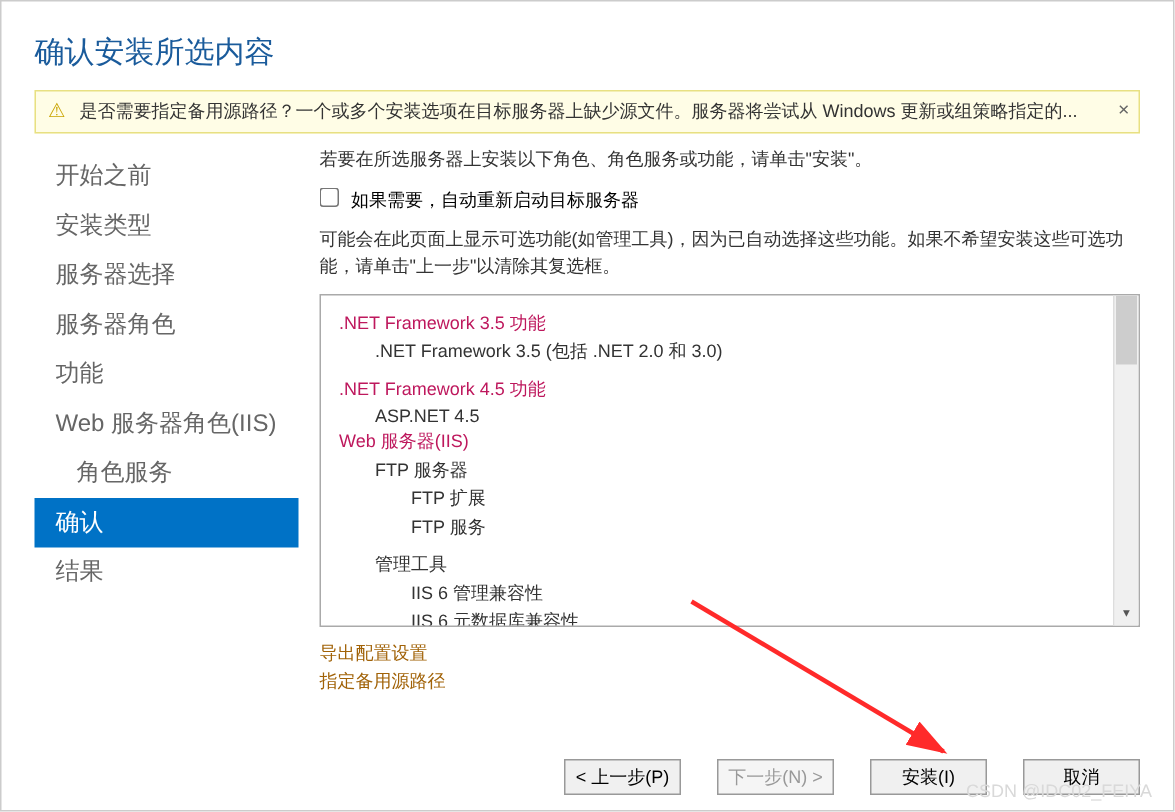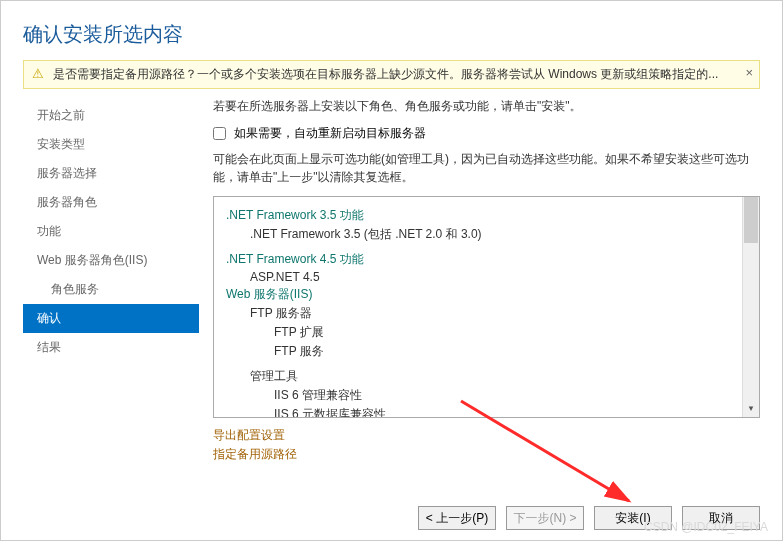--- a/index.html
+++ b/index.html
@@ -11,44 +11,44 @@
 .target .label { display: block; }
 .target .server { display: block; }
 
 .warning-bar { margin: 0 22px 8px 22px; background: #fffde6; border: 1px solid #e8e082; padding: 5px 8px; position: relative; font-size: 12px; color: #333; }
 .warning-bar .warn-icon { color: #c9a400; margin-right: 6px; font-size: 13px; }
 .warning-bar .close { position: absolute; right: 6px; top: 4px; font-size: 13px; color: #666; cursor: pointer; background: none; border: none; }
 
 .body-area { display: flex; padding: 0 22px; height: 400px; }
 
 .sidebar { width: 176px; flex-shrink: 0; padding-top: 4px; }
-.sidebar-item { padding: 6px 14px; font-size: 12px; color: #666; cursor: pointer; }
+.sidebar-item { padding: 6px 14px; font-size: 16px; color: #666; cursor: pointer; }
 .sidebar-item.indent { padding-left: 28px; }
 .sidebar-item.active { background: #0072c6; color: #fff; }
 
 .main { flex: 1; padding-left: 14px; display: flex; flex-direction: column; }
 .instr { font-size: 12px; color: #333; margin-bottom: 10px; line-height: 1.5; }
-.checkbox-row { display: flex; align-items: center; margin-bottom: 8px; font-size: 12px; }
+.checkbox-row { display: flex; margin-bottom: 8px; font-size: 12px; }
 .checkbox-row input { margin-right: 8px; width: 13px; height: 13px; }
 .note { font-size: 12px; color: #333; line-height: 1.5; margin-bottom: 10px; }
 
 .feature-box { border: 1px solid #aaa; height: 222px; overflow: hidden; position: relative; background: #fff; }
 .feature-content { padding: 10px 12px; height: 100%; overflow: hidden; }
-.feature-content .lvl0 { font-size: 12px; color: #0f766e; margin-bottom: 2px; }
+.feature-content .lvl0 { font-size: 12px; color: #be185d; margin-bottom: 2px; }
 .feature-content .lvl1 { font-size: 12px; color: #333; padding-left: 24px; margin-bottom: 2px; }
 .feature-content .lvl2 { font-size: 12px; color: #333; padding-left: 48px; margin-bottom: 2px; }
 .scrollbar { position: absolute; right: 0; top: 0; width: 17px; height: 100%; background: #f0f0f0; border-left: 1px solid #ddd; }
 .scroll-thumb { position: absolute; top: 0; left: 1px; right: 1px; height: 46px; background: #cdcdcd; }
 .scroll-arrow { position: absolute; left: 0; right: 0; height: 17px; text-align: center; font-size: 9px; color: #555; line-height: 17px; background: #f0f0f0; }
 .scroll-arrow.down { bottom: 0; }
 
 .links { padding-top: 8px; }
 .links a { color: #a16207; font-size: 12px; display: block; line-height: 1.6; cursor: pointer; text-decoration: none; }
 
-.footer { position: absolute; bottom: 10px; right: 22px; display: flex; gap: 10px; }
+.footer { position: absolute; bottom: 10px; right: 22px; display: flex; gap: 24px; }
 .btn { min-width: 78px; height: 24px; border: 1px solid #999; background: #f0f0f0; font-size: 12px; cursor: pointer; font-family: inherit; }
 .btn:disabled { color: #999; cursor: default; background: #f5f5f5; }
 
 .arrow-overlay { position: absolute; pointer-events: none; z-index: 100; }
 .watermark { position: absolute; right: 14px; bottom: 6px; color: #d9d9d9; font-size: 12px; pointer-events: none; }
 </style>
 </head>
 <body>
 
 <div class="header">

